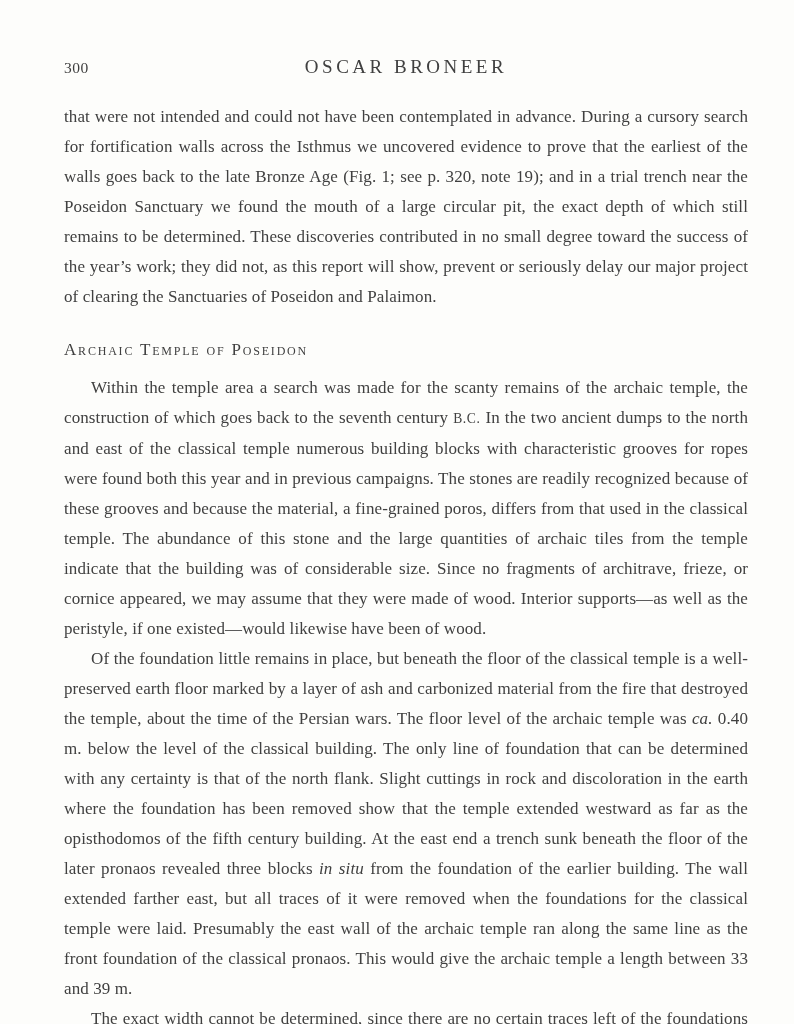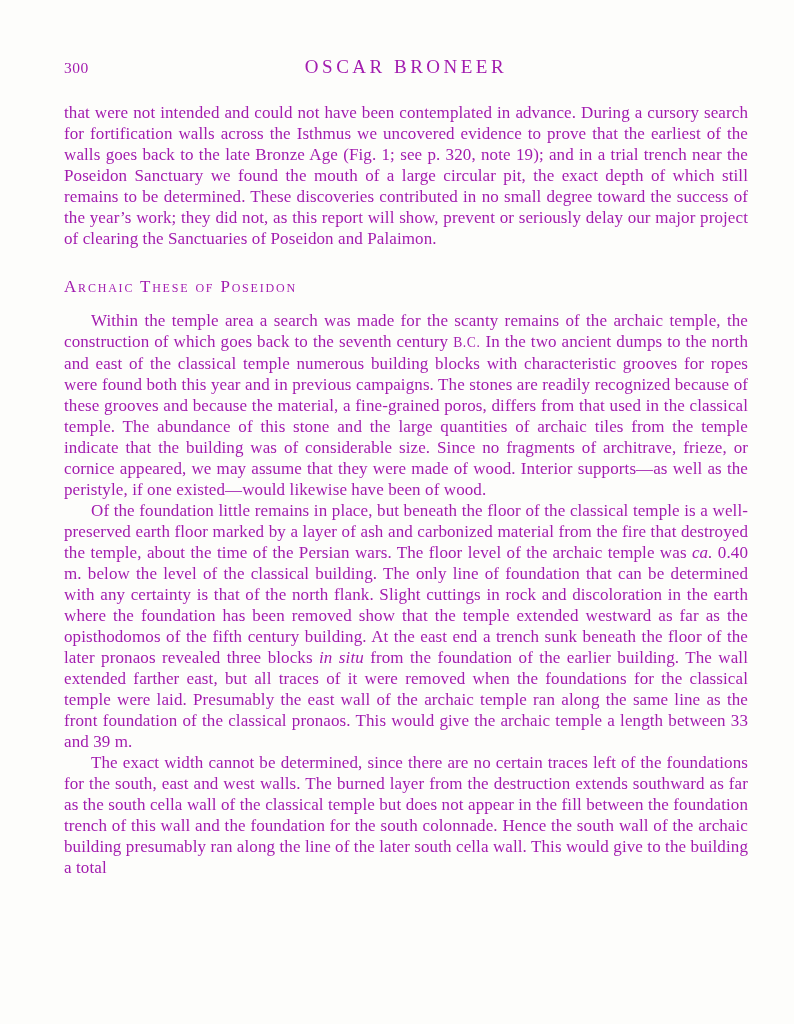--- a/index.html
+++ b/index.html
@@ -9,21 +9,21 @@
   }
   .page {
     position: relative;
     width: 794px;
     height: 1024px;
     box-sizing: border-box;
     margin: 0 auto;
     background: #fdfdfb;
     padding: 56px 46px 0 64px;
     font-family: "Liberation Serif", "DejaVu Serif", serif;
-    color: #a21caf;
+    color: #404040;
     overflow: hidden;
   }
   .running-header {
     display: grid;
     grid-template-columns: 1fr auto 1fr;
     align-items: baseline;
     margin-bottom: 24px;
   }
   .page-number {
     justify-self: start;
@@ -35,21 +35,21 @@
     font-size: 19px;
     letter-spacing: 3.5px;
     white-space: nowrap;
   }
   .header-spacer {
     justify-self: end;
   }
   .content p.para {
     margin: 0;
     font-size: 17px;
-    line-height: 21px;
+    line-height: 30px;
     text-align: justify;
     letter-spacing: 0.1px;
   }
   .content p.para.indent {
     text-indent: 27px;
   }
   .section-heading {
     margin: 27px 0 12px 0;
     font-weight: normal;
     font-size: 17px;
@@ -70,18 +70,18 @@
 <body>
 
 <div class="page">
   <div class="running-header">
     <span class="page-number">300</span>
     <span class="running-title">OSCAR BRONEER</span>
     <span class="header-spacer"></span>
   </div>
   <div class="content" id="content">
       <p class="para"><span>that were not intended and could not have been contemplated in advance.  During a cursory search for fortification walls across the Isthmus we uncovered evidence to prove that the earliest of the walls goes back to the late Bronze Age (Fig. 1; see p. 320, note 19); and in a trial trench near the Poseidon Sanctuary we found the mouth of a large circular pit, the exact depth of which still remains to be determined.  These discoveries contributed in no small degree toward the success of the year’s work; they did not, as this report will show, prevent or seriously delay our major project of clearing the Sanctuaries of Poseidon and Palaimon.</span></p>
-      <h2 class="section-heading">Archaic These of Poseidon</h2>
+      <h2 class="section-heading">Archaic Temple of Poseidon</h2>
       <p class="para indent"><span>Within the temple area a search was made for the scanty remains of the archaic temple, the construction of which goes back to the seventh century </span><span class="smallcaps">B.C.</span><span>  In the two ancient dumps to the north and east of the classical temple numerous building blocks with characteristic grooves for ropes were found both this year and in previous campaigns.  The stones are readily recognized because of these grooves and because the material, a fine-grained poros, differs from that used in the classical temple.  The abundance of this stone and the large quantities of archaic tiles from the temple indicate that the building was of considerable size.  Since no fragments of architrave, frieze, or cornice appeared, we may assume that they were made of wood.  Interior supports—as well as the peristyle, if one existed—would likewise have been of wood.</span></p>
       <p class="para indent"><span>Of the foundation little remains in place, but beneath the floor of the classical temple is a well-preserved earth floor marked by a layer of ash and carbonized material from the fire that destroyed the temple, about the time of the Persian wars. The floor level of the archaic temple was </span><span class="italic">ca.</span><span> 0.40 m. below the level of the classical building.  The only line of foundation that can be determined with any certainty is that of the north flank.  Slight cuttings in rock and discoloration in the earth where the foundation has been removed show that the temple extended westward as far as the opisthodomos of the fifth century building.  At the east end a trench sunk beneath the floor of the later pronaos revealed three blocks </span><span class="italic">in situ</span><span> from the foundation of the earlier building.  The wall extended farther east, but all traces of it were removed when the foundations for the classical temple were laid.  Presumably the east wall of the archaic temple ran along the same line as the front foundation of the classical pronaos.  This would give the archaic temple a length between 33 and 39 m.</span></p>
       <p class="para indent"><span>The exact width cannot be determined, since there are no certain traces left of the foundations for the south, east and west walls.  The burned layer from the destruction extends southward as far as the south cella wall of the classical temple but does not appear in the fill between the foundation trench of this wall and the foundation for the south colonnade.  Hence the south wall of the archaic building presumably ran along the line of the later south cella wall.  This would give to the building a total</span></p>
     </div>
 </div>
 
 </body></html>

